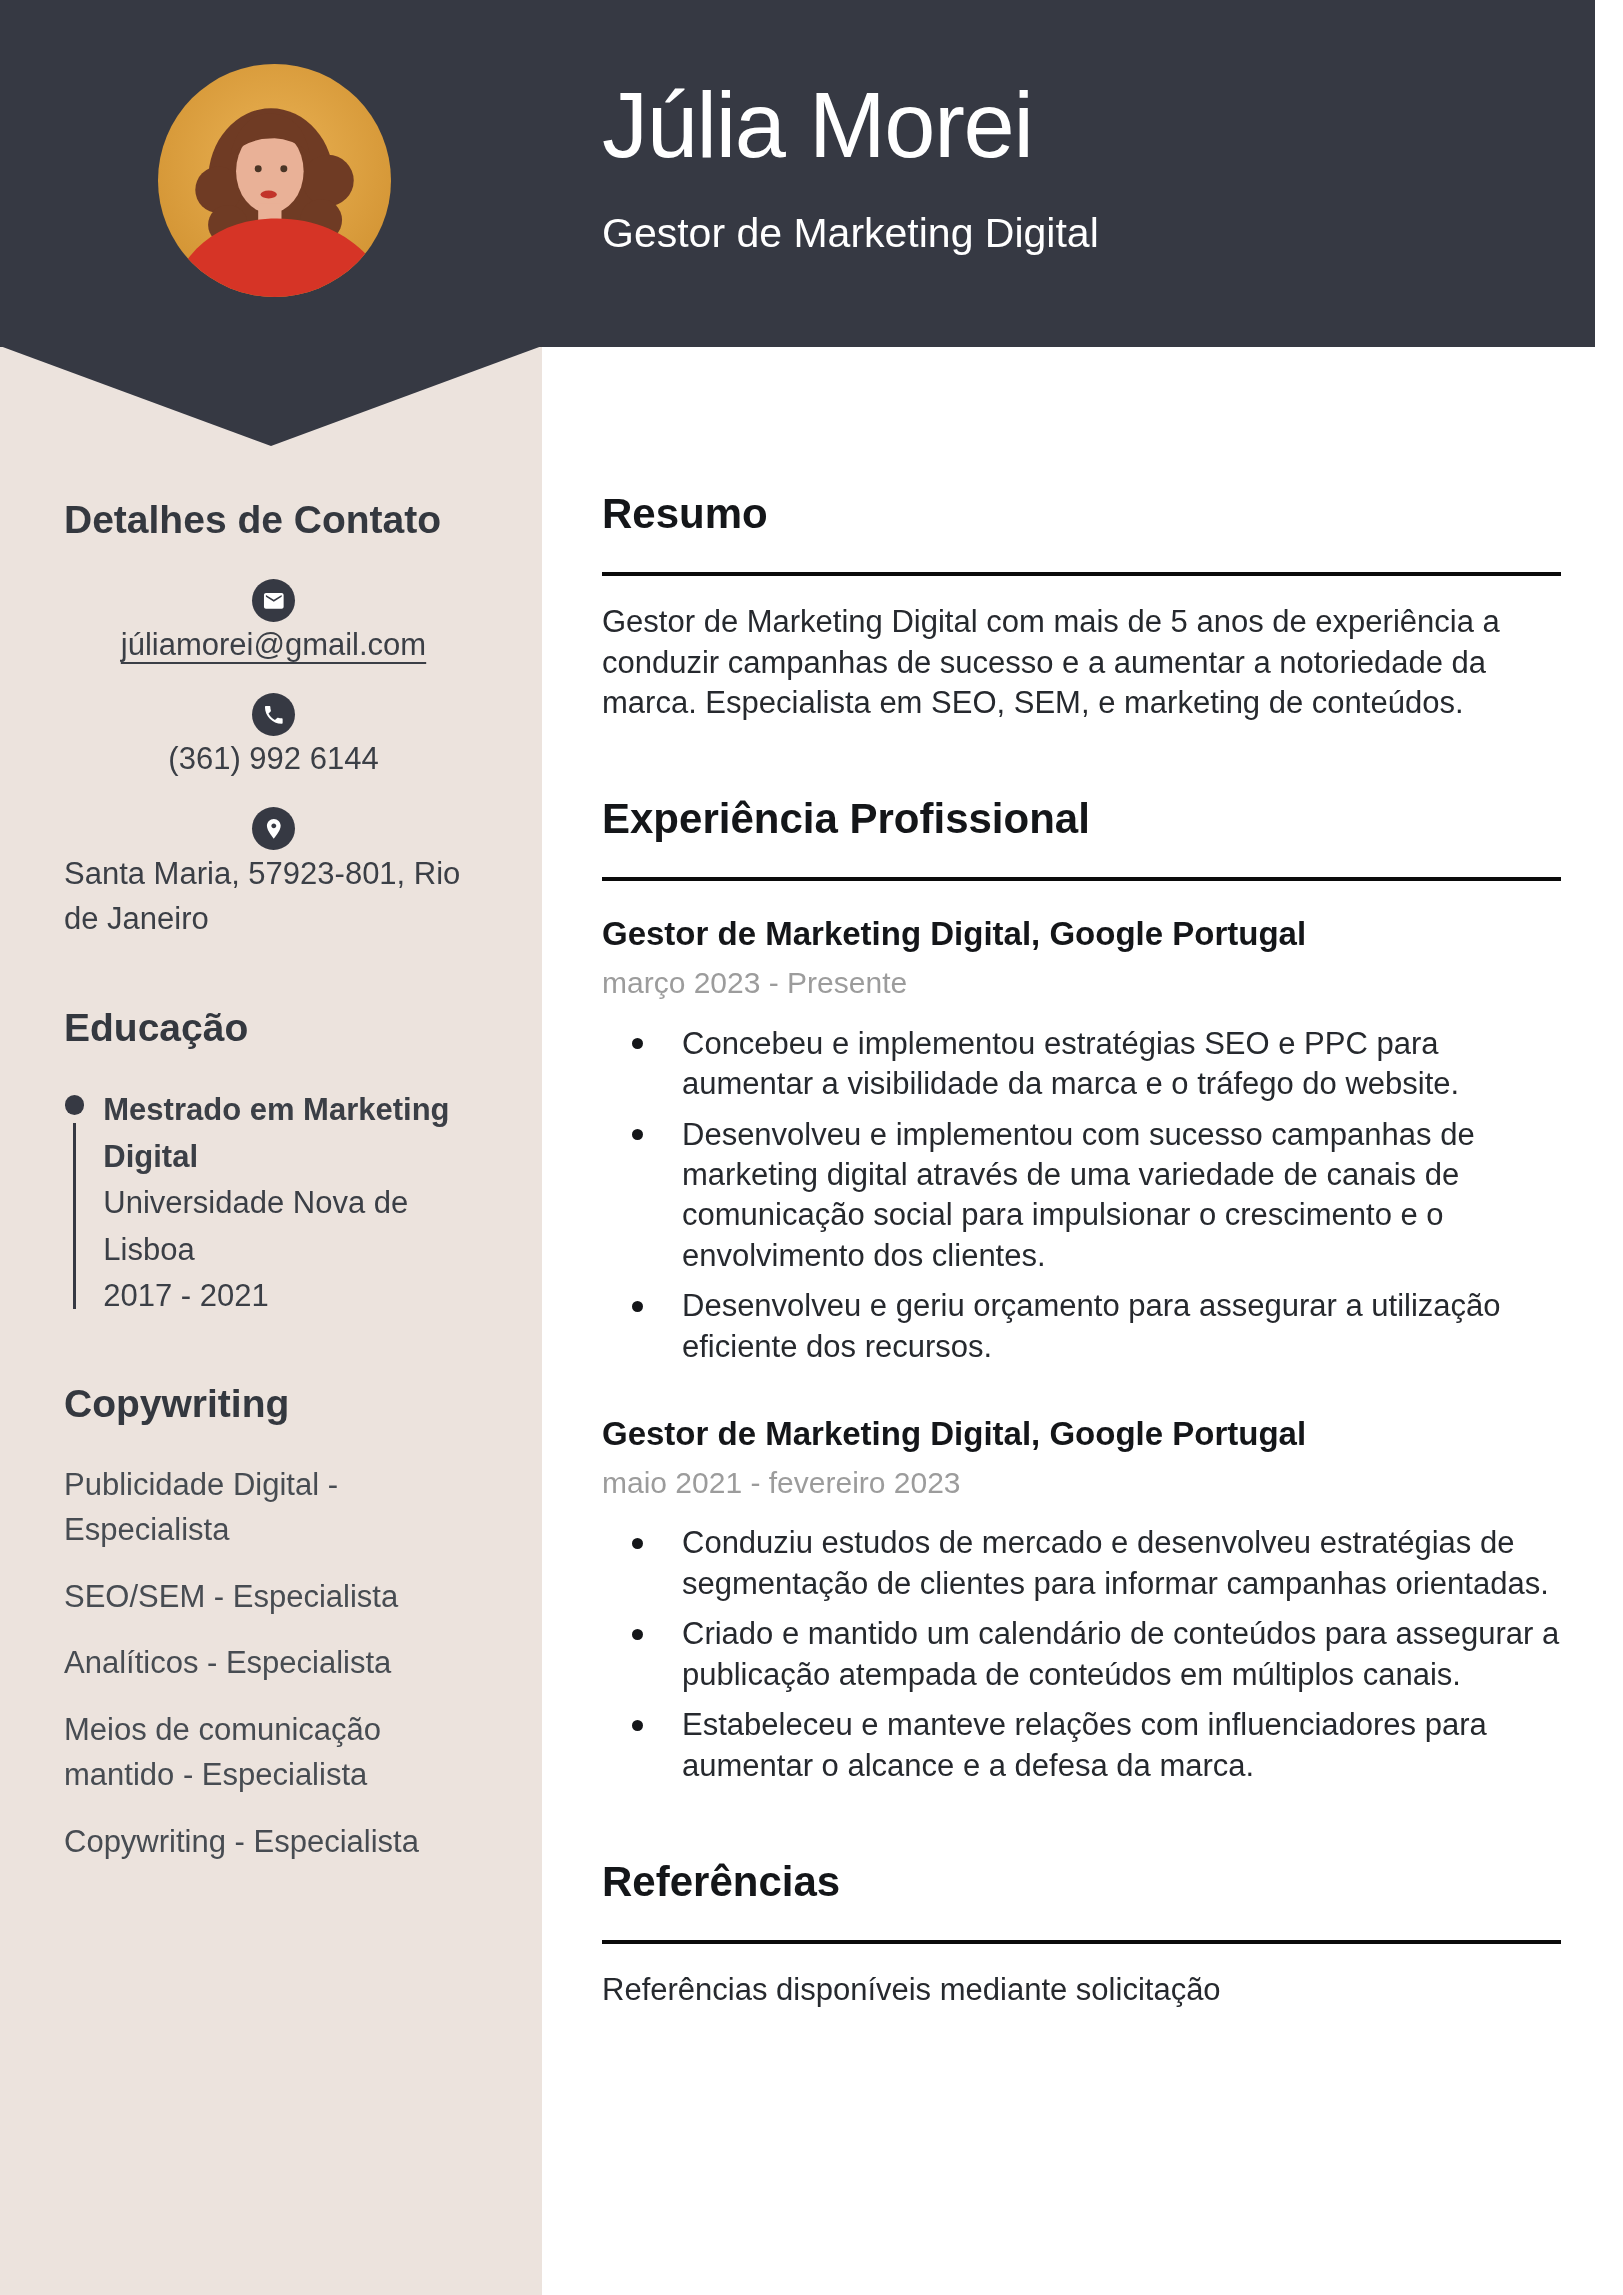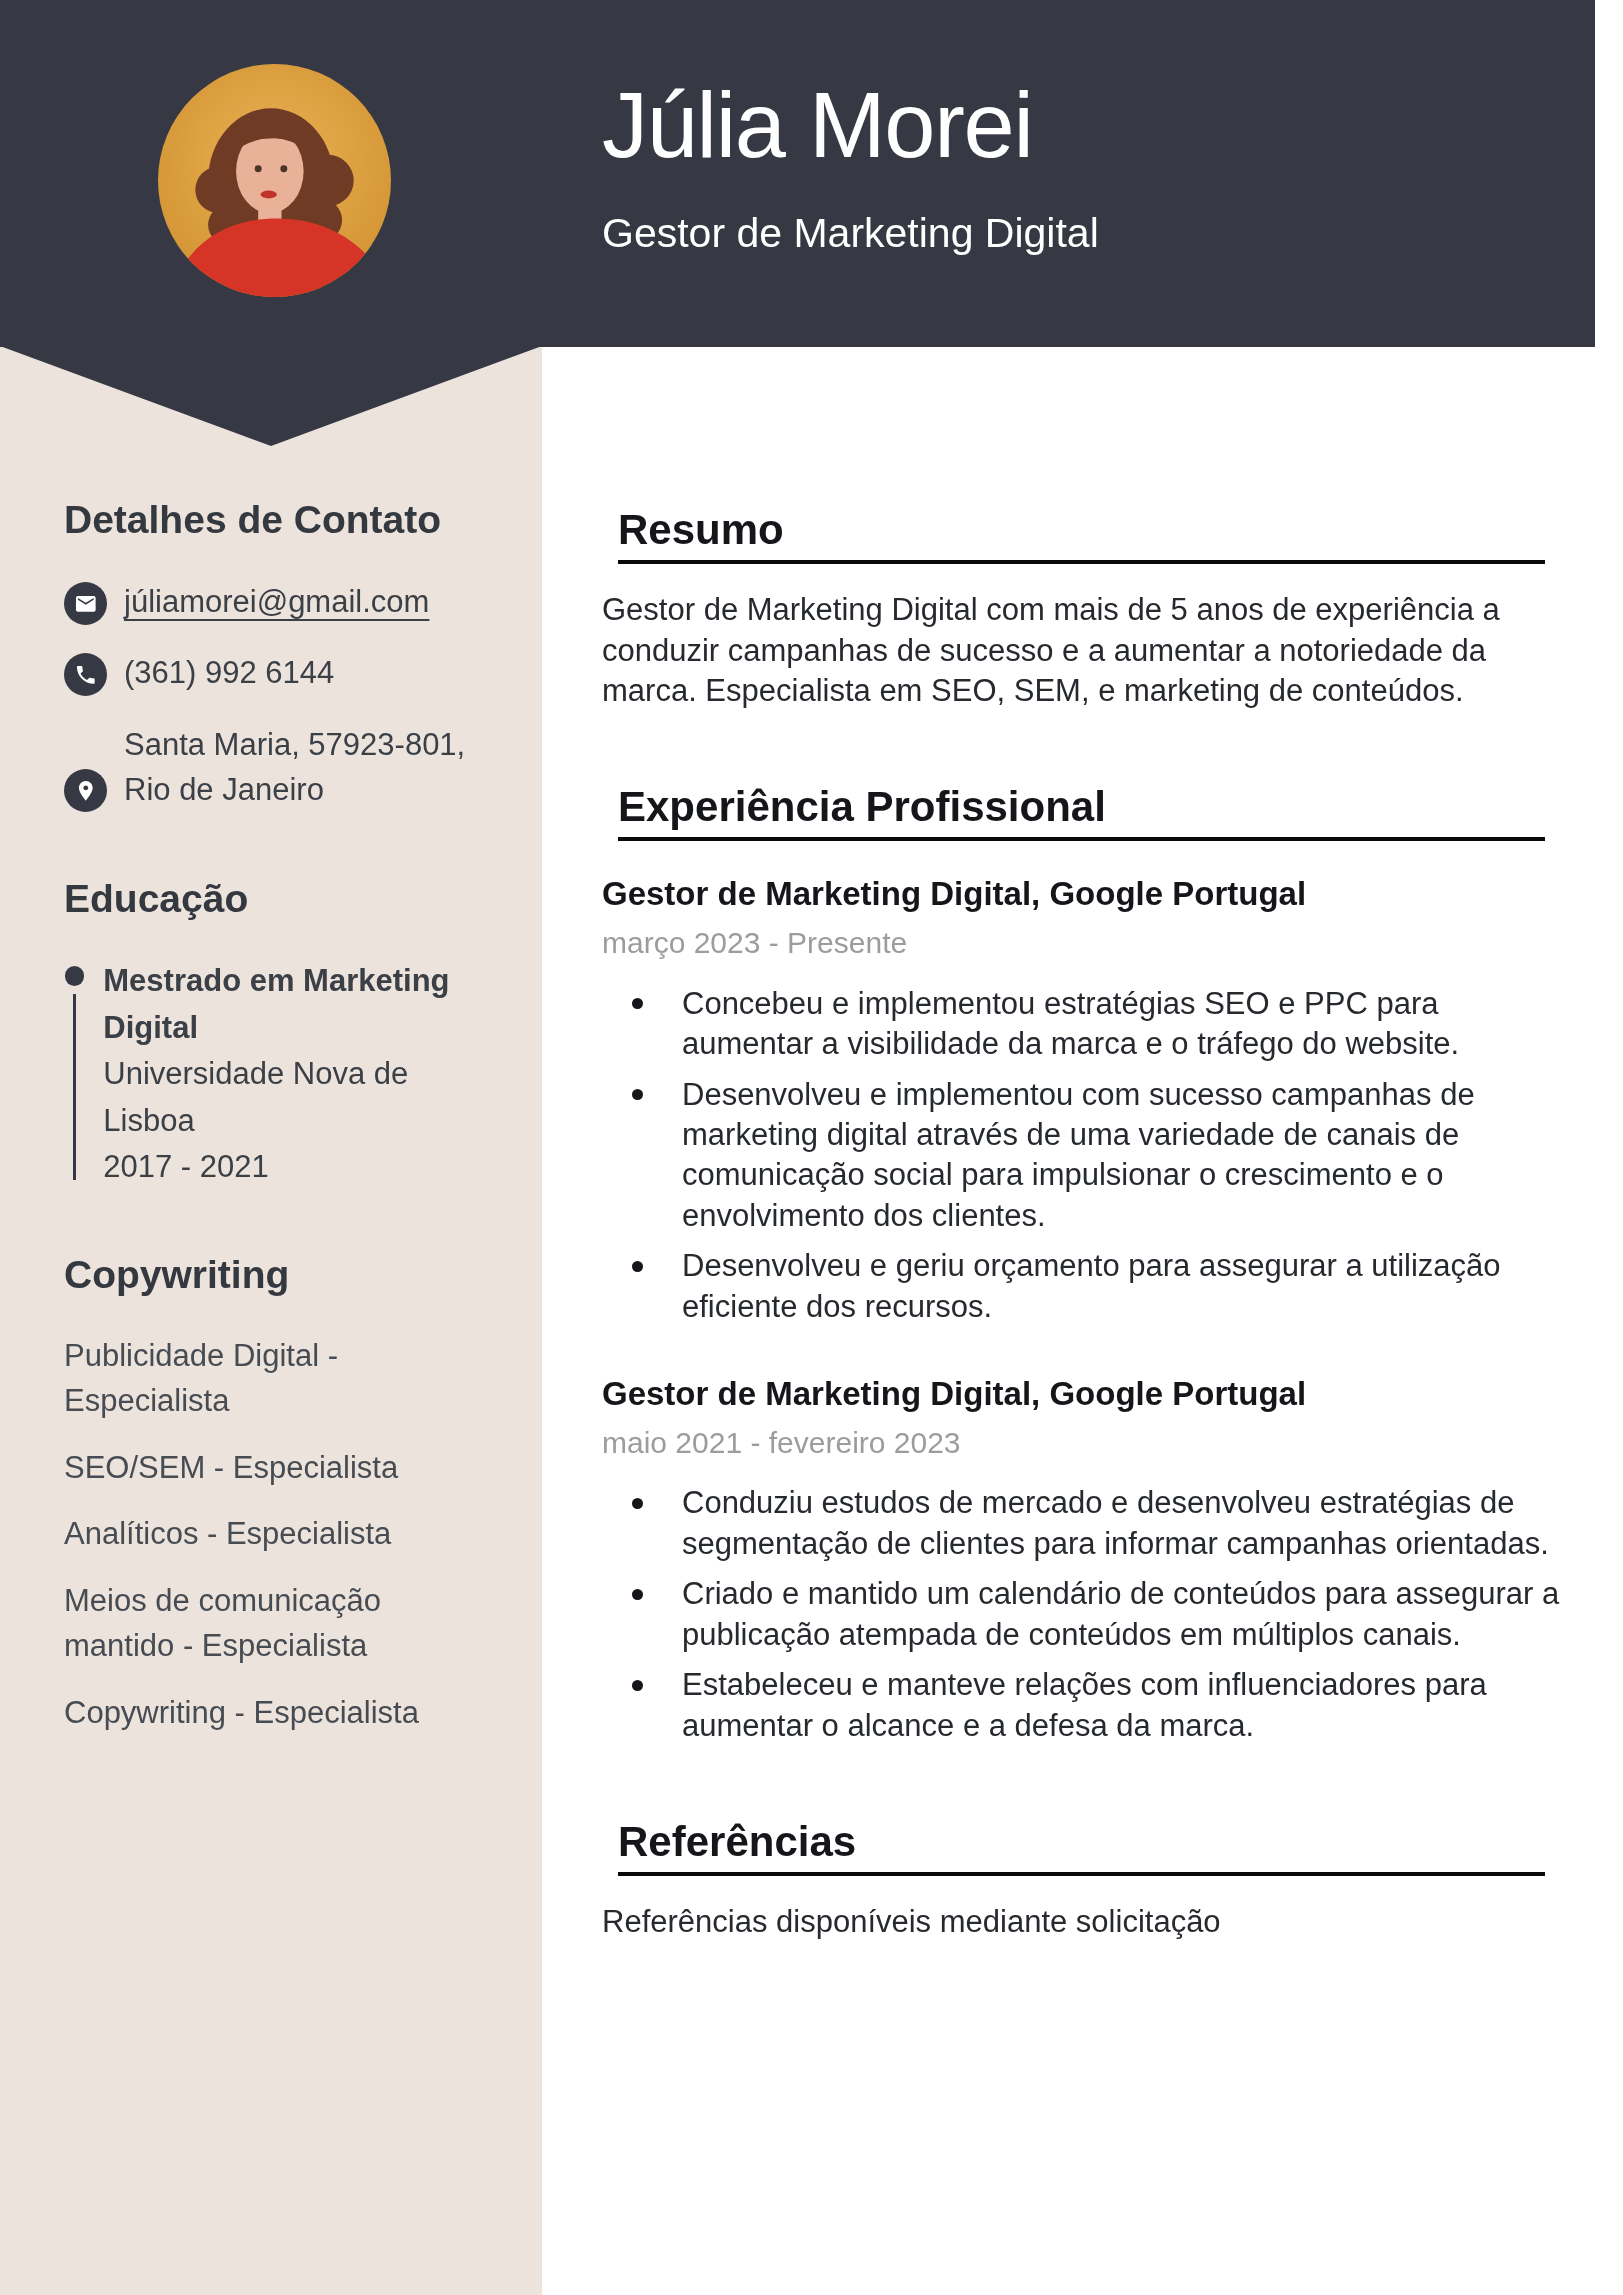--- a/index.html
+++ b/index.html
@@ -29,22 +29,22 @@
   .header-text { position:absolute; left:602px; top:76px; z-index:2; color:#ffffff; }
   .name { font-size:92px; font-weight:400; letter-spacing:-1.3px; line-height:1.08; margin:0; }
   .headline { font-size:41px; font-weight:400; margin-top:35px; }
 
   
   .sidebar-inner { position:absolute; left:64px; top:498px; width:419px; z-index:2; color:#3b3f46; }
   .side-h {
     font-size:39px; font-weight:700; color:#34383f; margin:0 0 36px 0; line-height:1.15;
   }
   .contact-item {
-    display:flex; align-items:flex-end; gap:17px; margin-bottom:25px;
-    font-size:31px; line-height:1.45;
+    display:flex; align-items:center; margin-bottom:25px;
+    font-size:31px; line-height:1.45;flex-direction:column;
   }
   .cicon {
     flex:0 0 auto; width:43px; height:43px; border-radius:50%;
     background:#363943; display:flex; align-items:center; justify-content:center;
   }
   .cicon svg { width:23.6px; height:23.6px; }
   .contact-text { padding-top:1.3px; }
   .email-link {
     color:#3b3f46; text-decoration:underline;
     text-decoration-thickness:2px; text-underline-offset:6.5px;
@@ -55,22 +55,22 @@
   .edu-dot { width:19.6px; height:19.6px; border-radius:50%; background:#363943; }
   .edu-rail { width:3.3px; flex:1 1 auto; background:#363943; margin-top:7.9px; margin-bottom:10.5px; }
   .edu-text { font-size:31px; line-height:1.5; width:380px; }
   .edu-degree { font-weight:700; }
   .skills-section { margin-top:62px; }
   .skill-item { font-size:31px; line-height:1.45; color:#474c52; margin-bottom:22px; }
 
   
   .main { position:absolute; left:602px; top:490px; width:959px; z-index:2; color:#26292e; }
   .main-h {
-    font-size:42px; font-weight:700; color:#141619; margin:16px;
-    padding-bottom:6px; border-bottom:4.6px solid #0a0a0a; line-height:1.15;
+    font-size:42px; font-weight:700; color:#141619; margin:0;
+    padding-bottom:34px; border-bottom:4.6px solid #0a0a0a; line-height:1.15;
   }
   .summary-text { margin-top:26px; font-size:31px; line-height:1.3; }
   .experience-section { margin-top:72px; }
   .job { margin-top:33px; }
   .job + .job { margin-top:47px; }
   .job-role { font-size:33px; font-weight:700; color:#141619; margin:0; line-height:1.2; }
   .job-dates { font-size:30px; color:#9c9c9c; margin-top:12px; }
   .job-bullets { margin:23.6px 0 0 0; padding:0 0 0 80px; list-style:none; }
   .job-bullets li {
     position:relative; font-size:31px; line-height:1.3; margin-bottom:10.5px;

